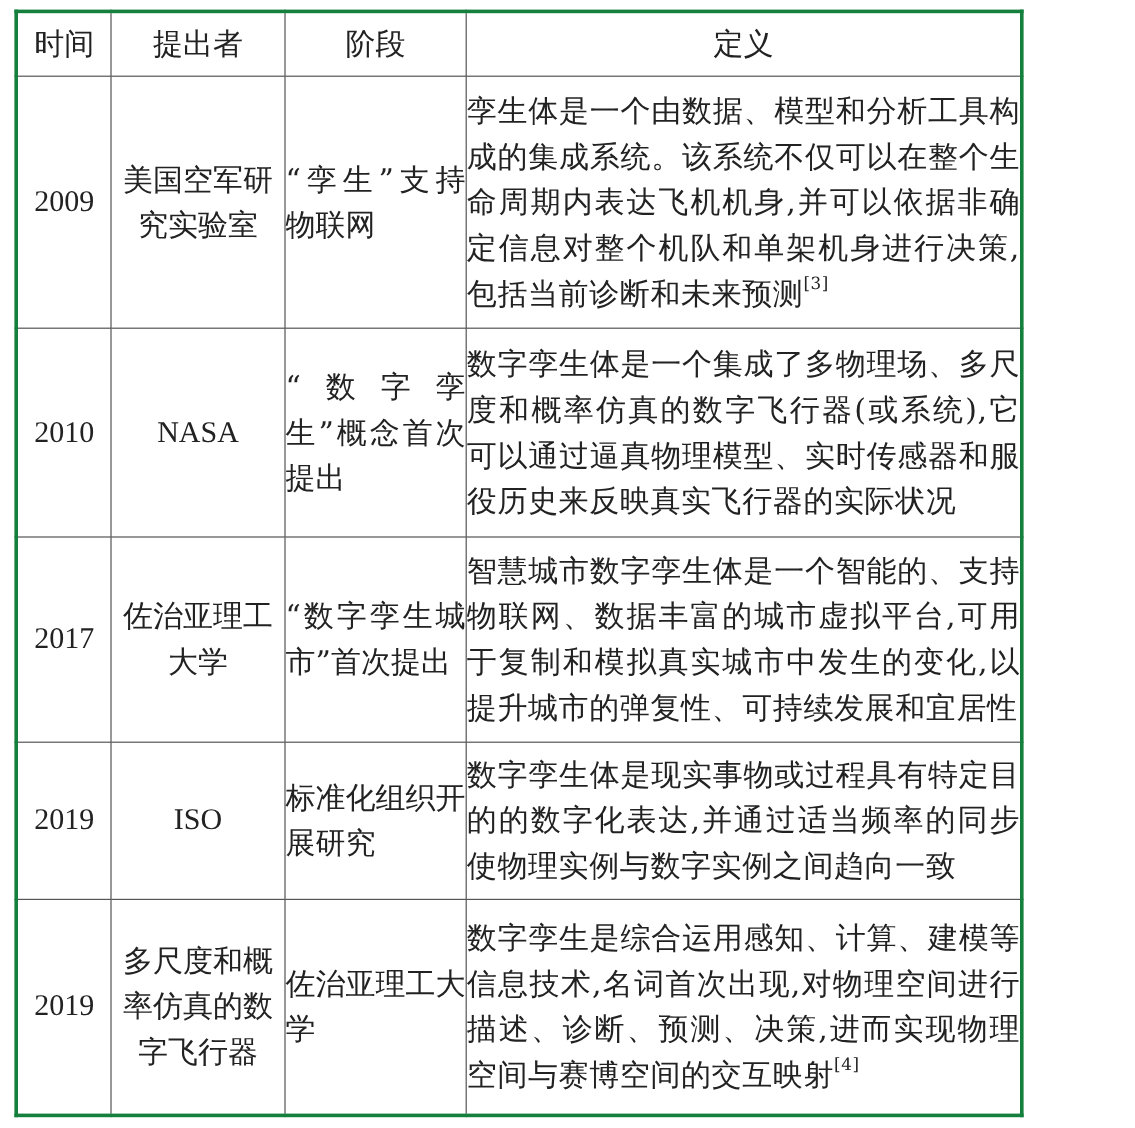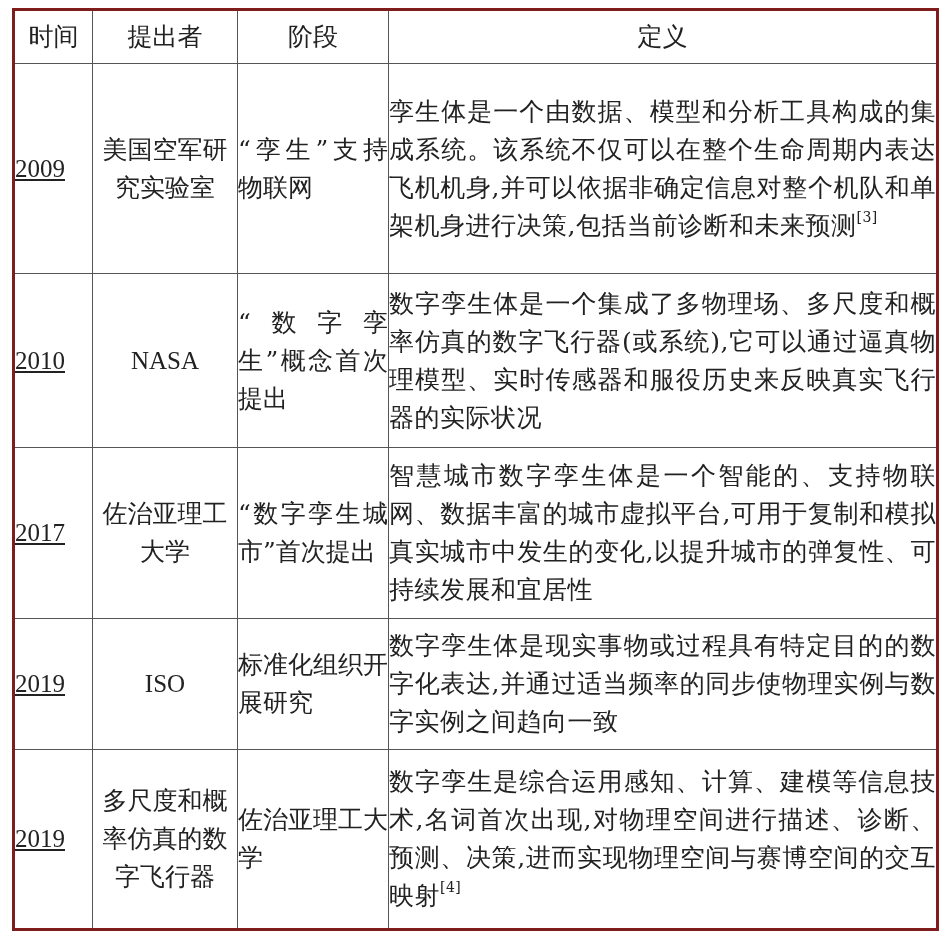--- a/index.html
+++ b/index.html
@@ -1,34 +1,34 @@
 <!DOCTYPE html>
 <html><head>
   <meta charset="utf-8">
   <style>
     html, body { margin: 0; padding: 0; background: #ffffff; }
     body { width: 946px; height: 940px; position: relative; overflow: hidden;
       font-family: "DejaVu Serif", "Liberation Serif", serif; color: #222; }
     table.grid {
       position: absolute; left: 12px; top: 8px;
-      width: 927px; height: 922px;
+      width: 841px; height: 922px;
       border-collapse: collapse;
-      border: 3px solid #7f1d1d;
+      border: 3px solid #15803d;
       table-layout: fixed;
     }
     table.grid td, table.grid th {
       border: 1.5px solid #555;
       padding: 0;
       vertical-align: middle;
       font-weight: normal;
       font-size: 25px;
       line-height: 38px;
     }
     th { text-align: center; height: 52px; }
-    td.year { text-align: left; font-family: "Liberation Serif", serif; font-size: 27px; padding-left: 4px; text-decoration: underline; }
+    td.year { text-align: center; font-family: "Liberation Serif", serif; font-size: 27px; padding-left: 4px; }
     td.proposer { padding-left: 5px; padding-right: 4px; text-align: center; }
     td.stage { padding-left: 5px; padding-right: 6px; text-align: justify; }
     td.definition { padding-left: 6px; padding-right: 6px; text-align: justify; letter-spacing: 0.5px; margin-left: 28px; }
     .latin { font-family: "Liberation Serif", serif; font-size: 26px; }
     sup { font-size: 14px; vertical-align: 12px; line-height: 0; }
     col.c1 { width: 79px; }
     col.c2 { width: 145px; }
     col.c3 { width: 151px; }
     col.c4 { width: auto; }
   </style>

